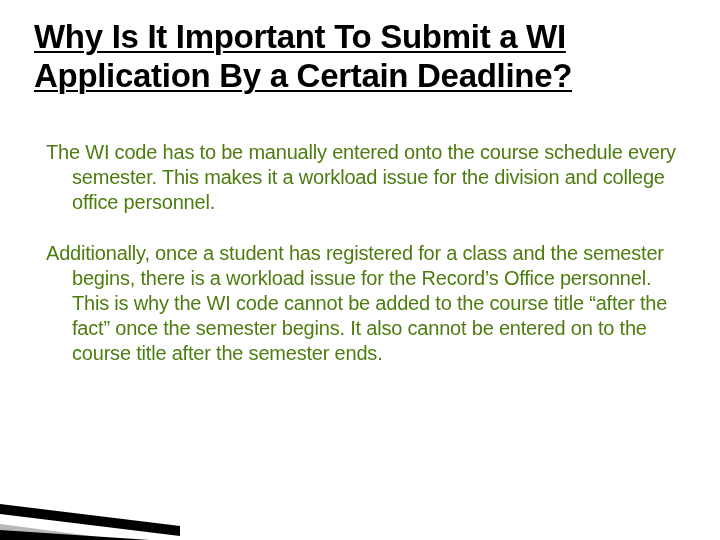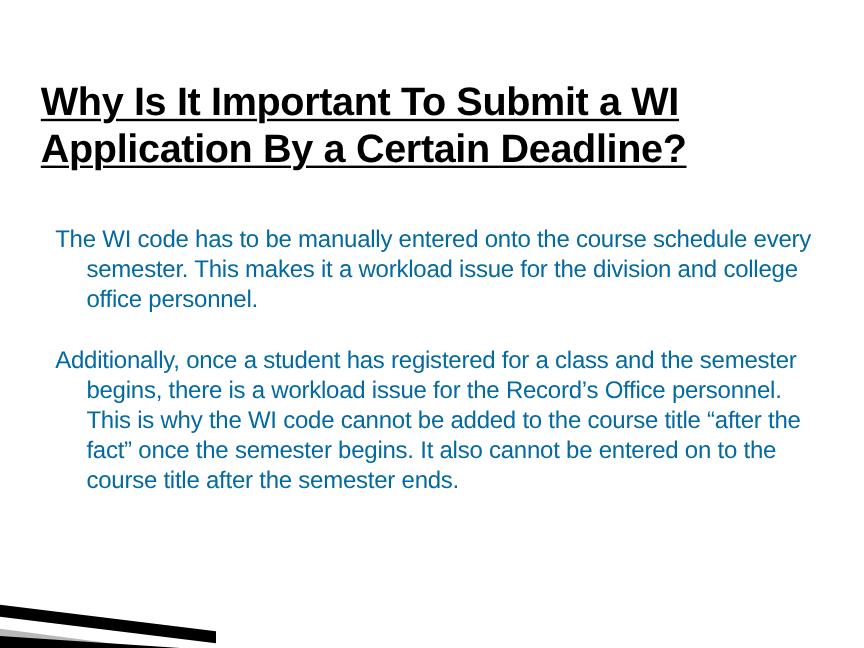--- a/index.html
+++ b/index.html
@@ -18,29 +18,28 @@
   .title {
     font-size: 33px;
     font-weight: 700;
     color: #000000;
     line-height: 1.18;
     letter-spacing: -0.3px;
     margin-bottom: 44px;
     text-decoration: underline;
     text-decoration-thickness: 2px;
     text-underline-offset: 3px;
-    margin-top: 48px;
   }
   .body-text {
     padding-left: 12px;
   }
   .para {
     font-size: 20px;
     font-weight: 400;
-    color: #0369a1;
+    color: #4d7c0f;
     line-height: 1.25;
     margin-bottom: 26px;
     padding-left: 26px;
     text-indent: -26px;
     letter-spacing: -0.2px;
   }
   .decoration {
     position: absolute;
     left: 0;
     bottom: 0;

